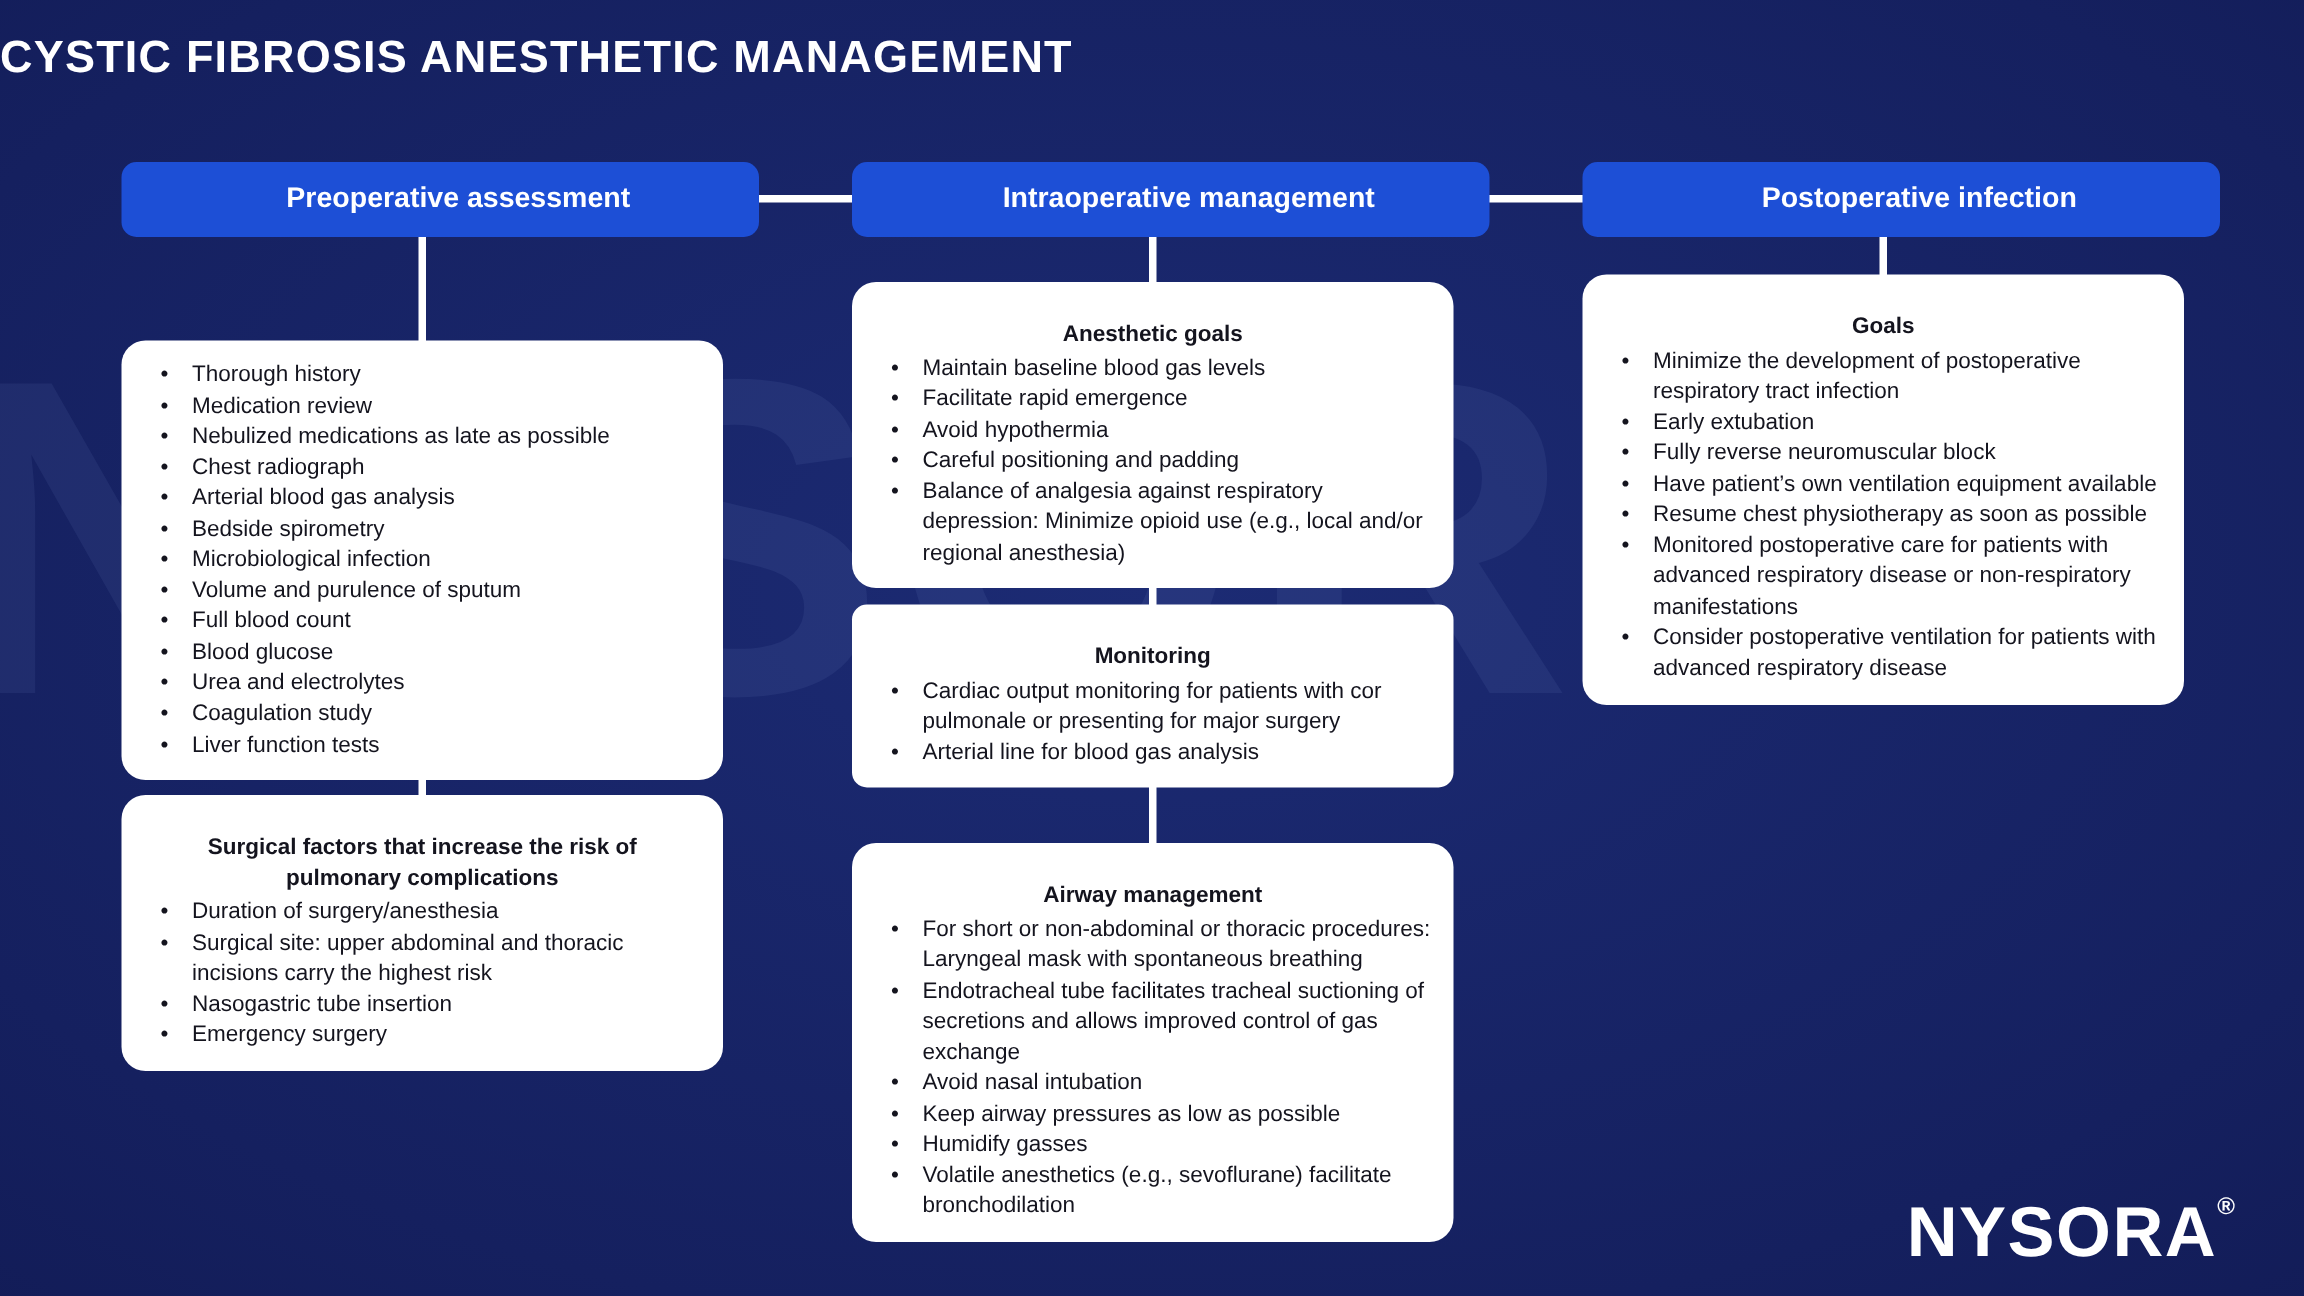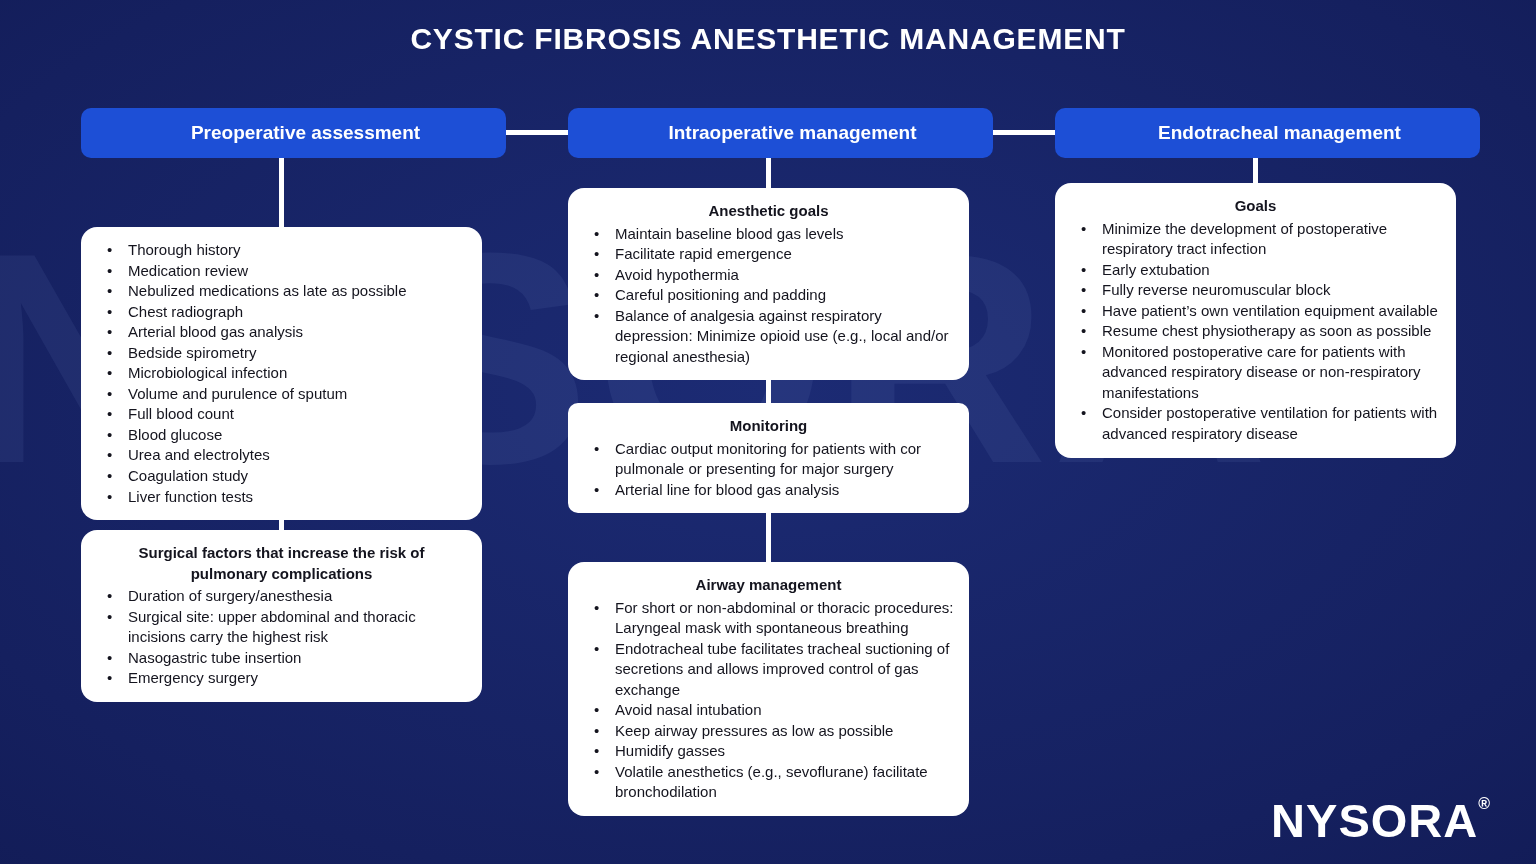--- a/index.html
+++ b/index.html
@@ -31,21 +31,21 @@
     font-size: 100px;
     vertical-align: 160px;
   }
   .main-title {
     position: absolute;
     top: 22px;
     left: 0;
     width: 100%;
     z-index: 3;
     margin: 0;
-    text-align: center;
+    text-align: left;
     color: #ffffff;
     font-size: 30px;
     font-weight: bold;
     letter-spacing: 0.8px;
   }
   .connector {
     position: absolute;
     background: #ffffff;
     z-index: 1;
   }
@@ -85,21 +85,21 @@
   }
   #box-1-1 { left: 81px;   top: 183px; margin-top: 44px; }
   #box-1-2 { left: 81px;   top: 530px; }
   #box-2-1 { left: 568px;  top: 188px; }
   #box-2-2 { left: 568px;  top: 403px; border-radius: 10px; }
   #box-2-3 { left: 568px;  top: 562px; }
   #box-3-1 { left: 1055px; top: 183px; }
   .box-title {
     font-weight: bold;
     text-align: center;
-    margin: 0 10px 2px;
+    margin: 12px 10px 2px;
   }
   .box ul {
     list-style: none;
     margin: 0;
     padding: 0;
   }
   .box li {
     position: relative;
     padding-left: 33px;
   }
@@ -134,21 +134,21 @@
 
   <h1 class="main-title">CYSTIC FIBROSIS ANESTHETIC MANAGEMENT</h1>
 
   <div class="connector" id="hline"></div>
   <div class="connector" id="vline-col1"></div>
   <div class="connector" id="vline-col2"></div>
   <div class="connector" id="vline-col3"></div>
 
   <div class="col-header" id="hdr-1">Preoperative assessment</div>
   <div class="col-header" id="hdr-2">Intraoperative management</div>
-  <div class="col-header" id="hdr-3">Endotracheal management</div>
+  <div class="col-header" id="hdr-3">Postoperative infection</div>
 
   <div class="box" id="box-1-1">
     <ul>
         <li>Thorough history</li>
         <li>Medication review</li>
         <li>Nebulized medications as late as possible</li>
         <li>Chest radiograph</li>
         <li>Arterial blood gas analysis</li>
         <li>Bedside spirometry</li>
         <li>Microbiological infection</li>

